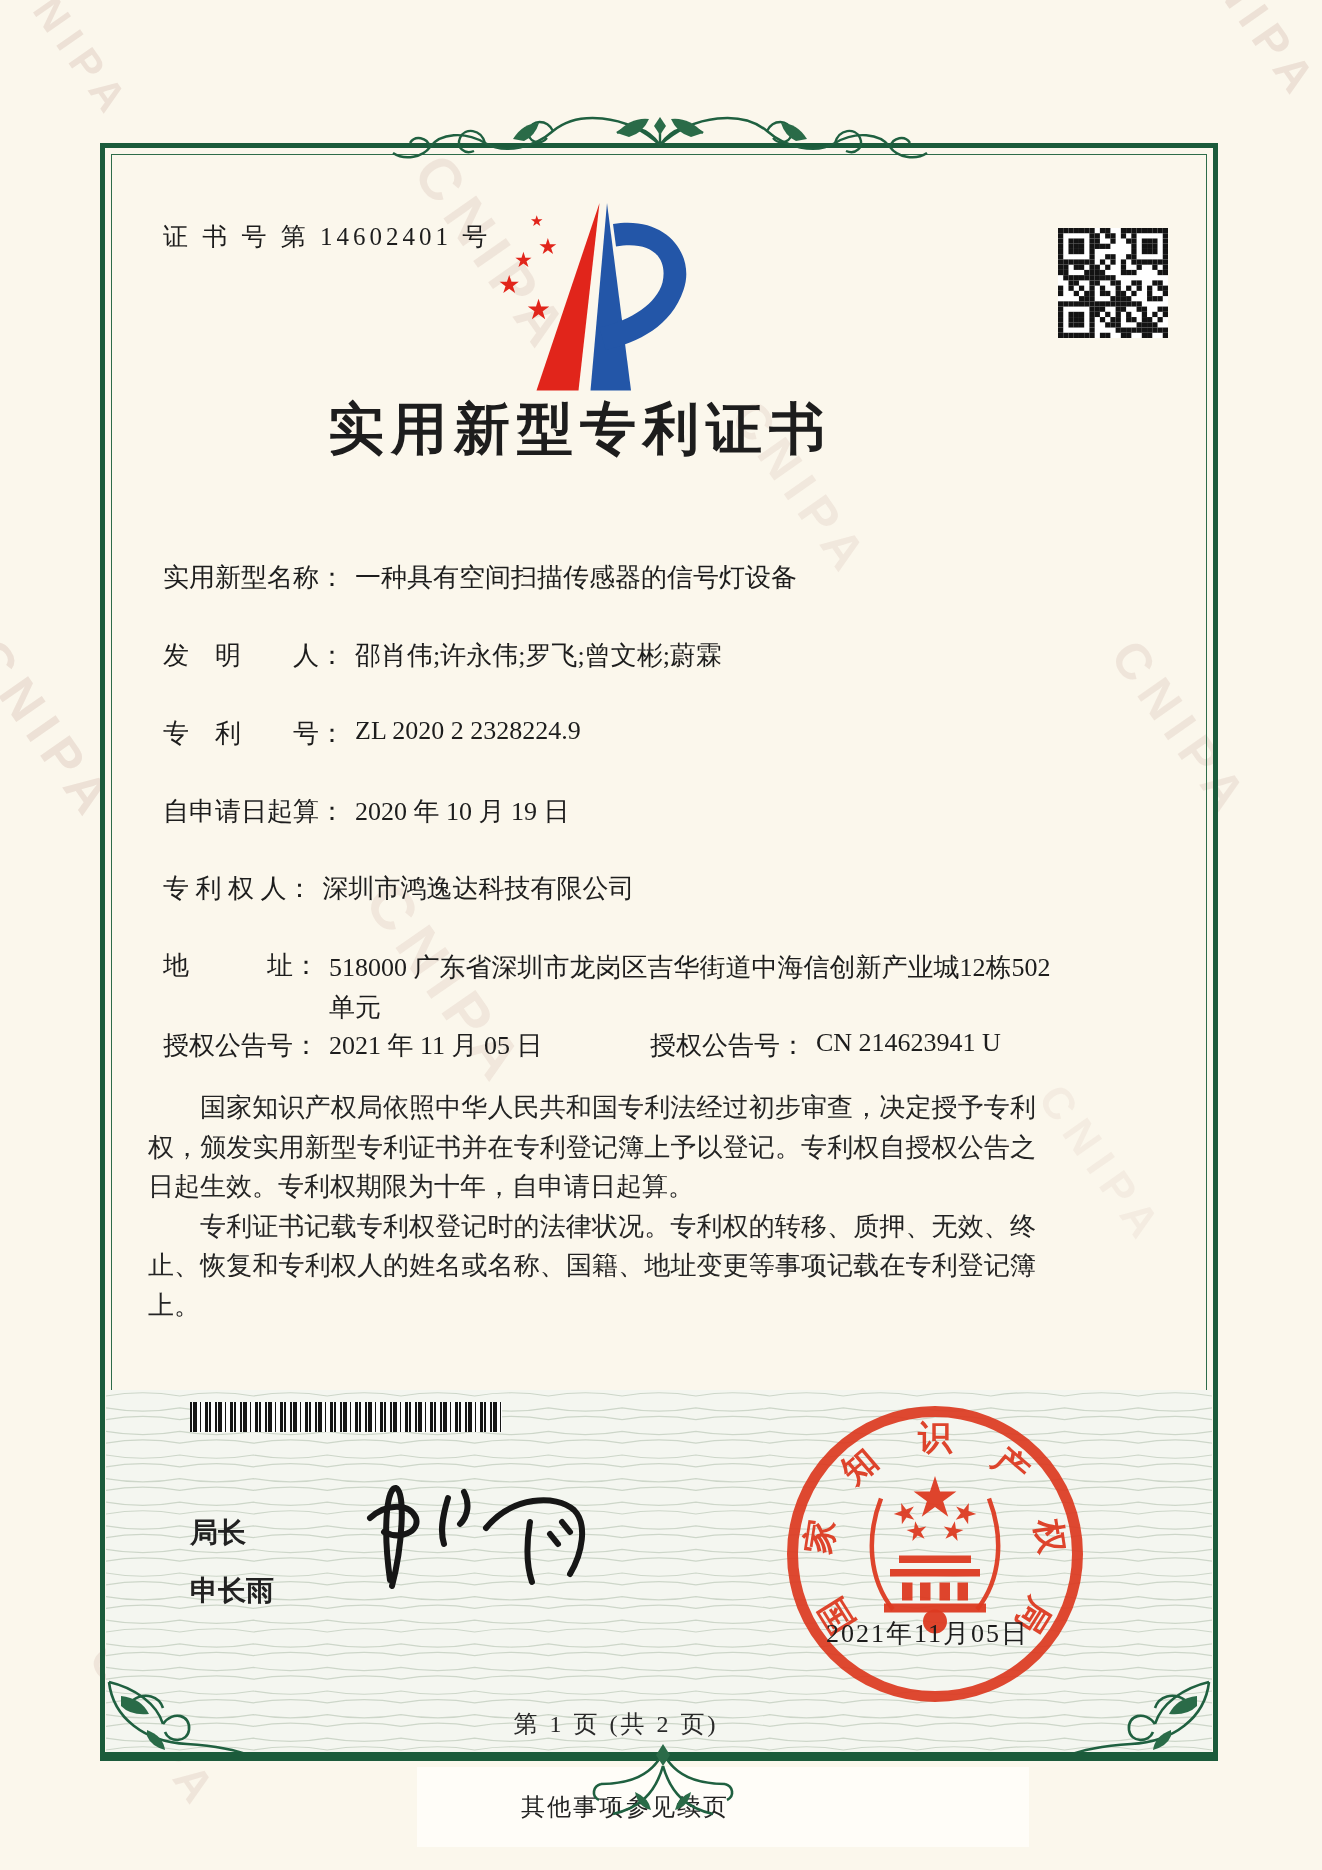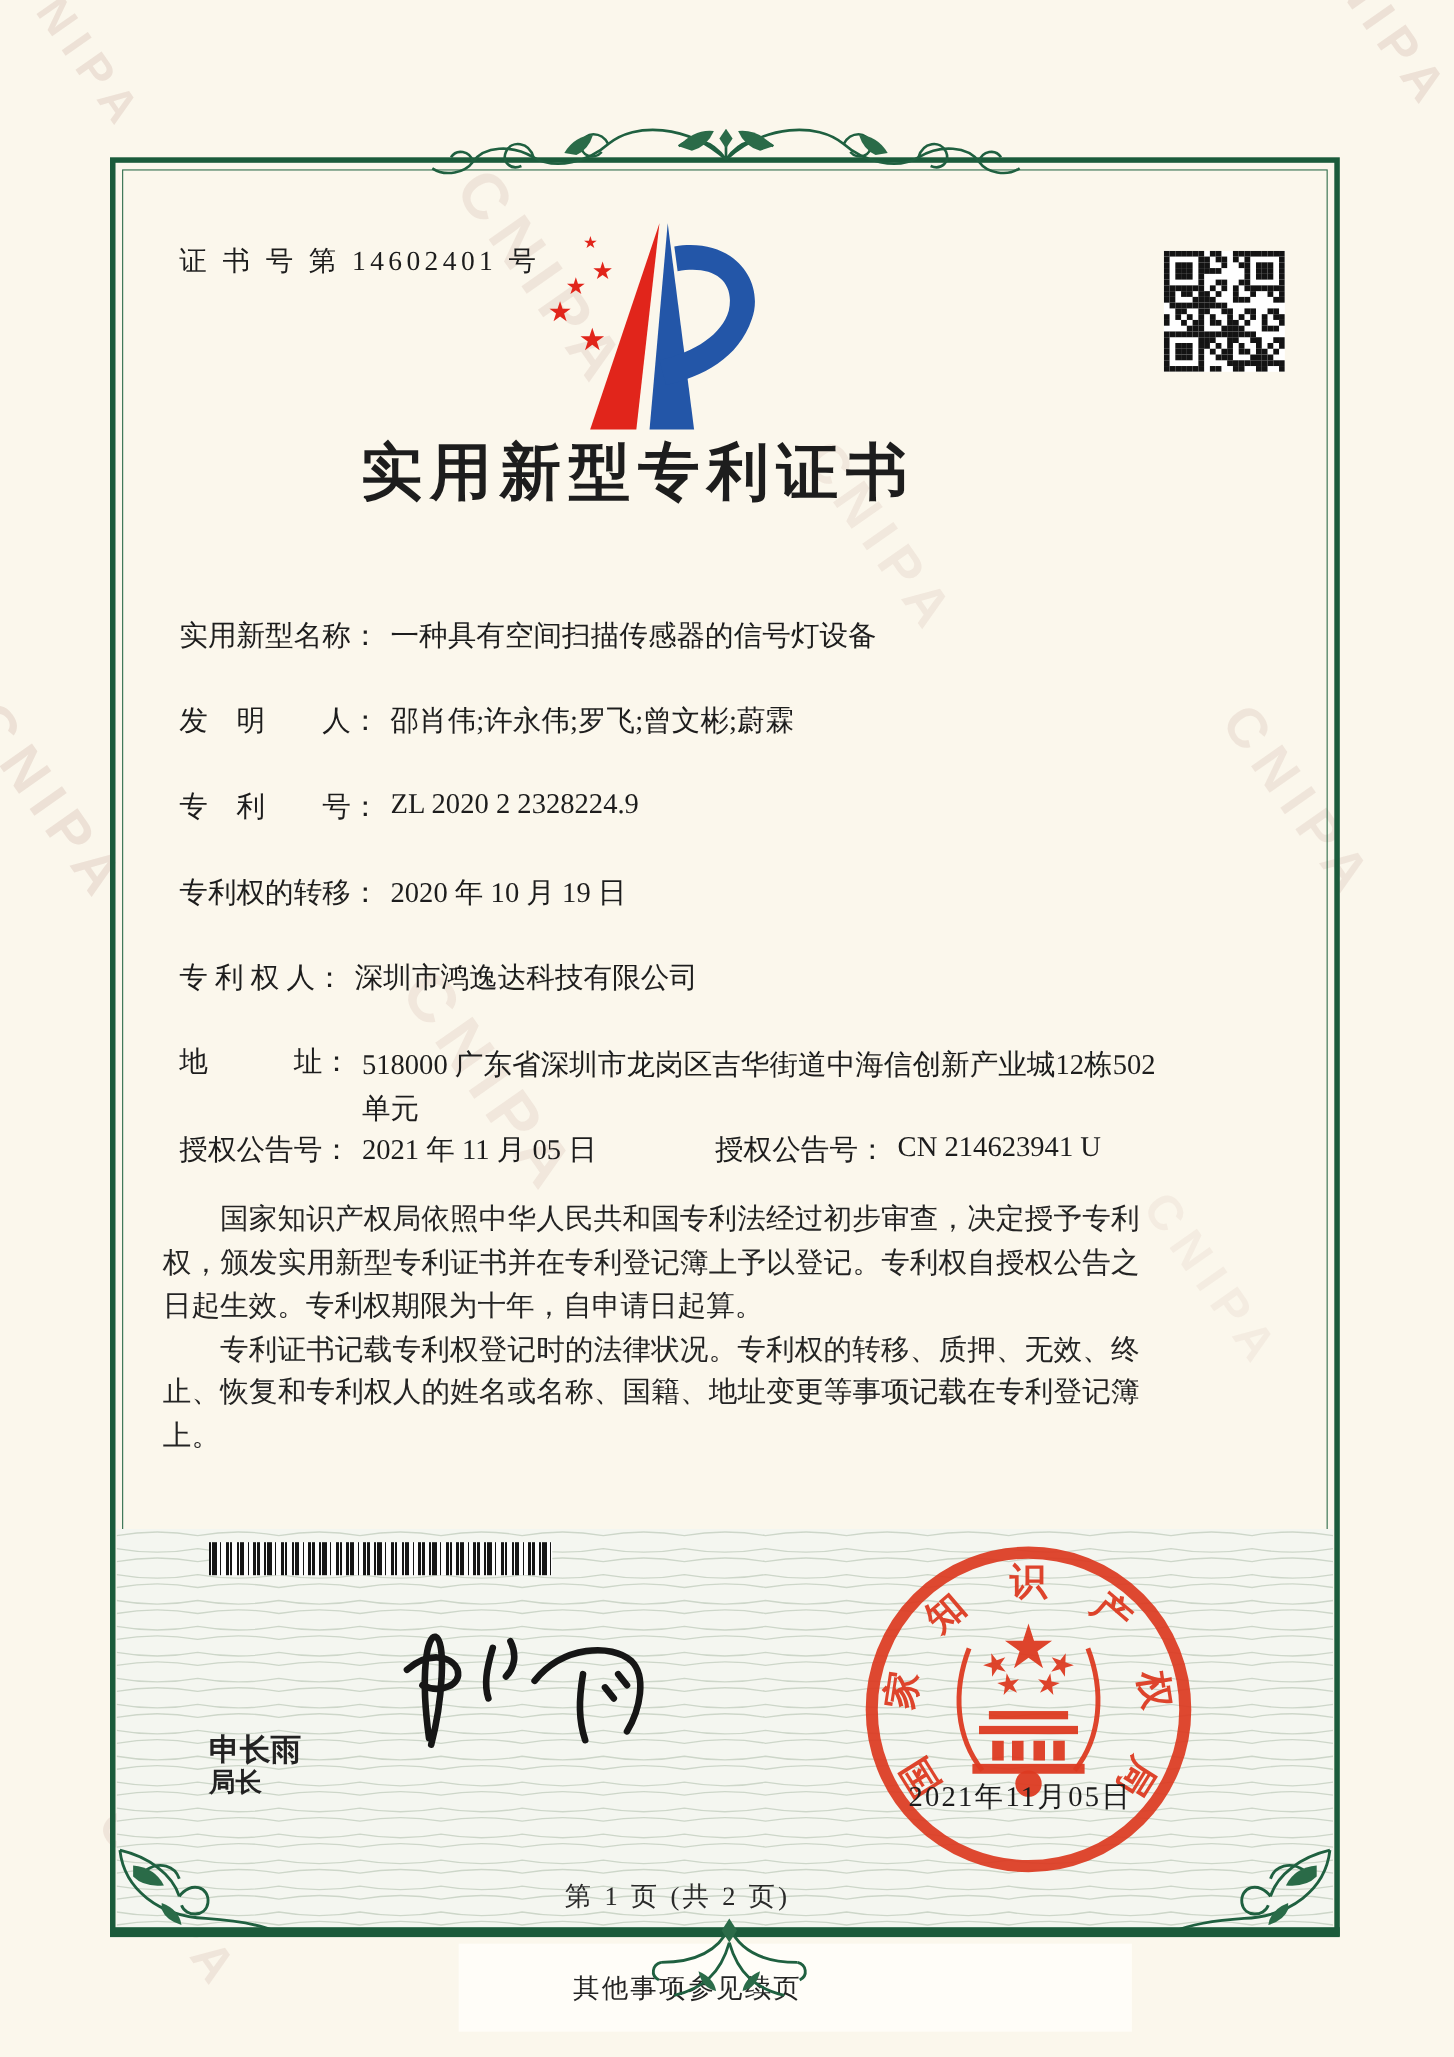--- a/index.html
+++ b/index.html
@@ -32,21 +32,21 @@
   .field .val{margin-left:10px;}
   .addr-val{width:735px;line-height:40px;}
   .grant2{position:absolute;left:650px;top:0;display:flex;}
   .body-text{position:absolute;left:148px;top:1088px;width:888px;z-index:2;
     font-size:26px;line-height:39.5px;text-align:justify;color:#242424;}
   .body-text p{margin:0;text-indent:2em;}
   .guilloche{position:absolute;left:106px;top:1390px;width:1106px;height:366px;background:#f4f6f0;z-index:1;}
   .guilloche svg{width:100%;height:100%;display:block;}
   .barcode{position:absolute;left:190px;top:1402px;width:312px;height:30px;z-index:2;
     background:repeating-linear-gradient(90deg,#151515 0 2px,#fdfdfd 2px 3px,#151515 3px 7px,#fdfdfd 7px 10px,#151515 10px 11px,#fdfdfd 11px 15px,#151515 15px 18px,#fdfdfd 18px 19px,#151515 19px 21px,#fdfdfd 21px 25px);}
-  .director-label{position:absolute;left:190px;top:1604px;font-size:24px;z-index:2;
+  .director-label{position:absolute;left:190px;top:1514px;font-size:28px;z-index:2;
     font-family:"Liberation Sans","DejaVu Sans",sans-serif;font-weight:600;color:#222;}
   .director-name{position:absolute;left:190px;top:1572px;font-size:28px;z-index:2;
     font-family:"Liberation Sans","DejaVu Sans",sans-serif;font-weight:600;color:#222;text-align:center;}
   .signature{position:absolute;left:352px;top:1462px;width:250px;height:150px;z-index:2;}
   .seal{position:absolute;left:787px;top:1406px;width:296px;height:296px;z-index:2;}
   .seal-ring{position:absolute;inset:0;border:11px solid rgba(220,58,33,0.93);border-radius:50%;box-sizing:border-box;}
   .seal-arc-char{position:absolute;left:50%;top:50%;font-size:34px;font-weight:bold;
     color:rgba(220,58,33,0.95);font-family:"Liberation Sans","DejaVu Sans",sans-serif;}
   .seal-emblem{position:absolute;left:73px;top:60px;width:150px;height:176px;}
   .seal-date{position:absolute;left:826px;top:1616px;width:260px;font-size:26px;letter-spacing:2px;
@@ -417,21 +417,21 @@
   </div>
   <div class="field" style="top:560px;">
     <span class="lab">实用新型名称：</span>
     <span class="val">一种具有空间扫描传感器的信号灯设备</span>
   </div>
   <div class="field" style="top:716px;">
     <span class="lab">专　利　　号：</span>
     <span class="val">ZL 2020 2 2328224.9</span>
   </div>
   <div class="field" style="top:794px;">
-    <span class="lab">专利权的转移：</span>
+    <span class="lab">自申请日起算：</span>
     <span class="val">2020 年 10 月 19 日</span>
   </div>
   <div class="field" style="top:871px;">
     <span class="lab">专 利 权 人：</span>
     <span class="val">深圳市鸿逸达科技有限公司</span>
   </div>
   <div class="field" style="top:948px;">
     <span class="lab">地　　　址：</span>
     <span class="val addr-val">518000 广东省深圳市龙岗区吉华街道中海信创新产业城12栋502单元</span>
   </div>

